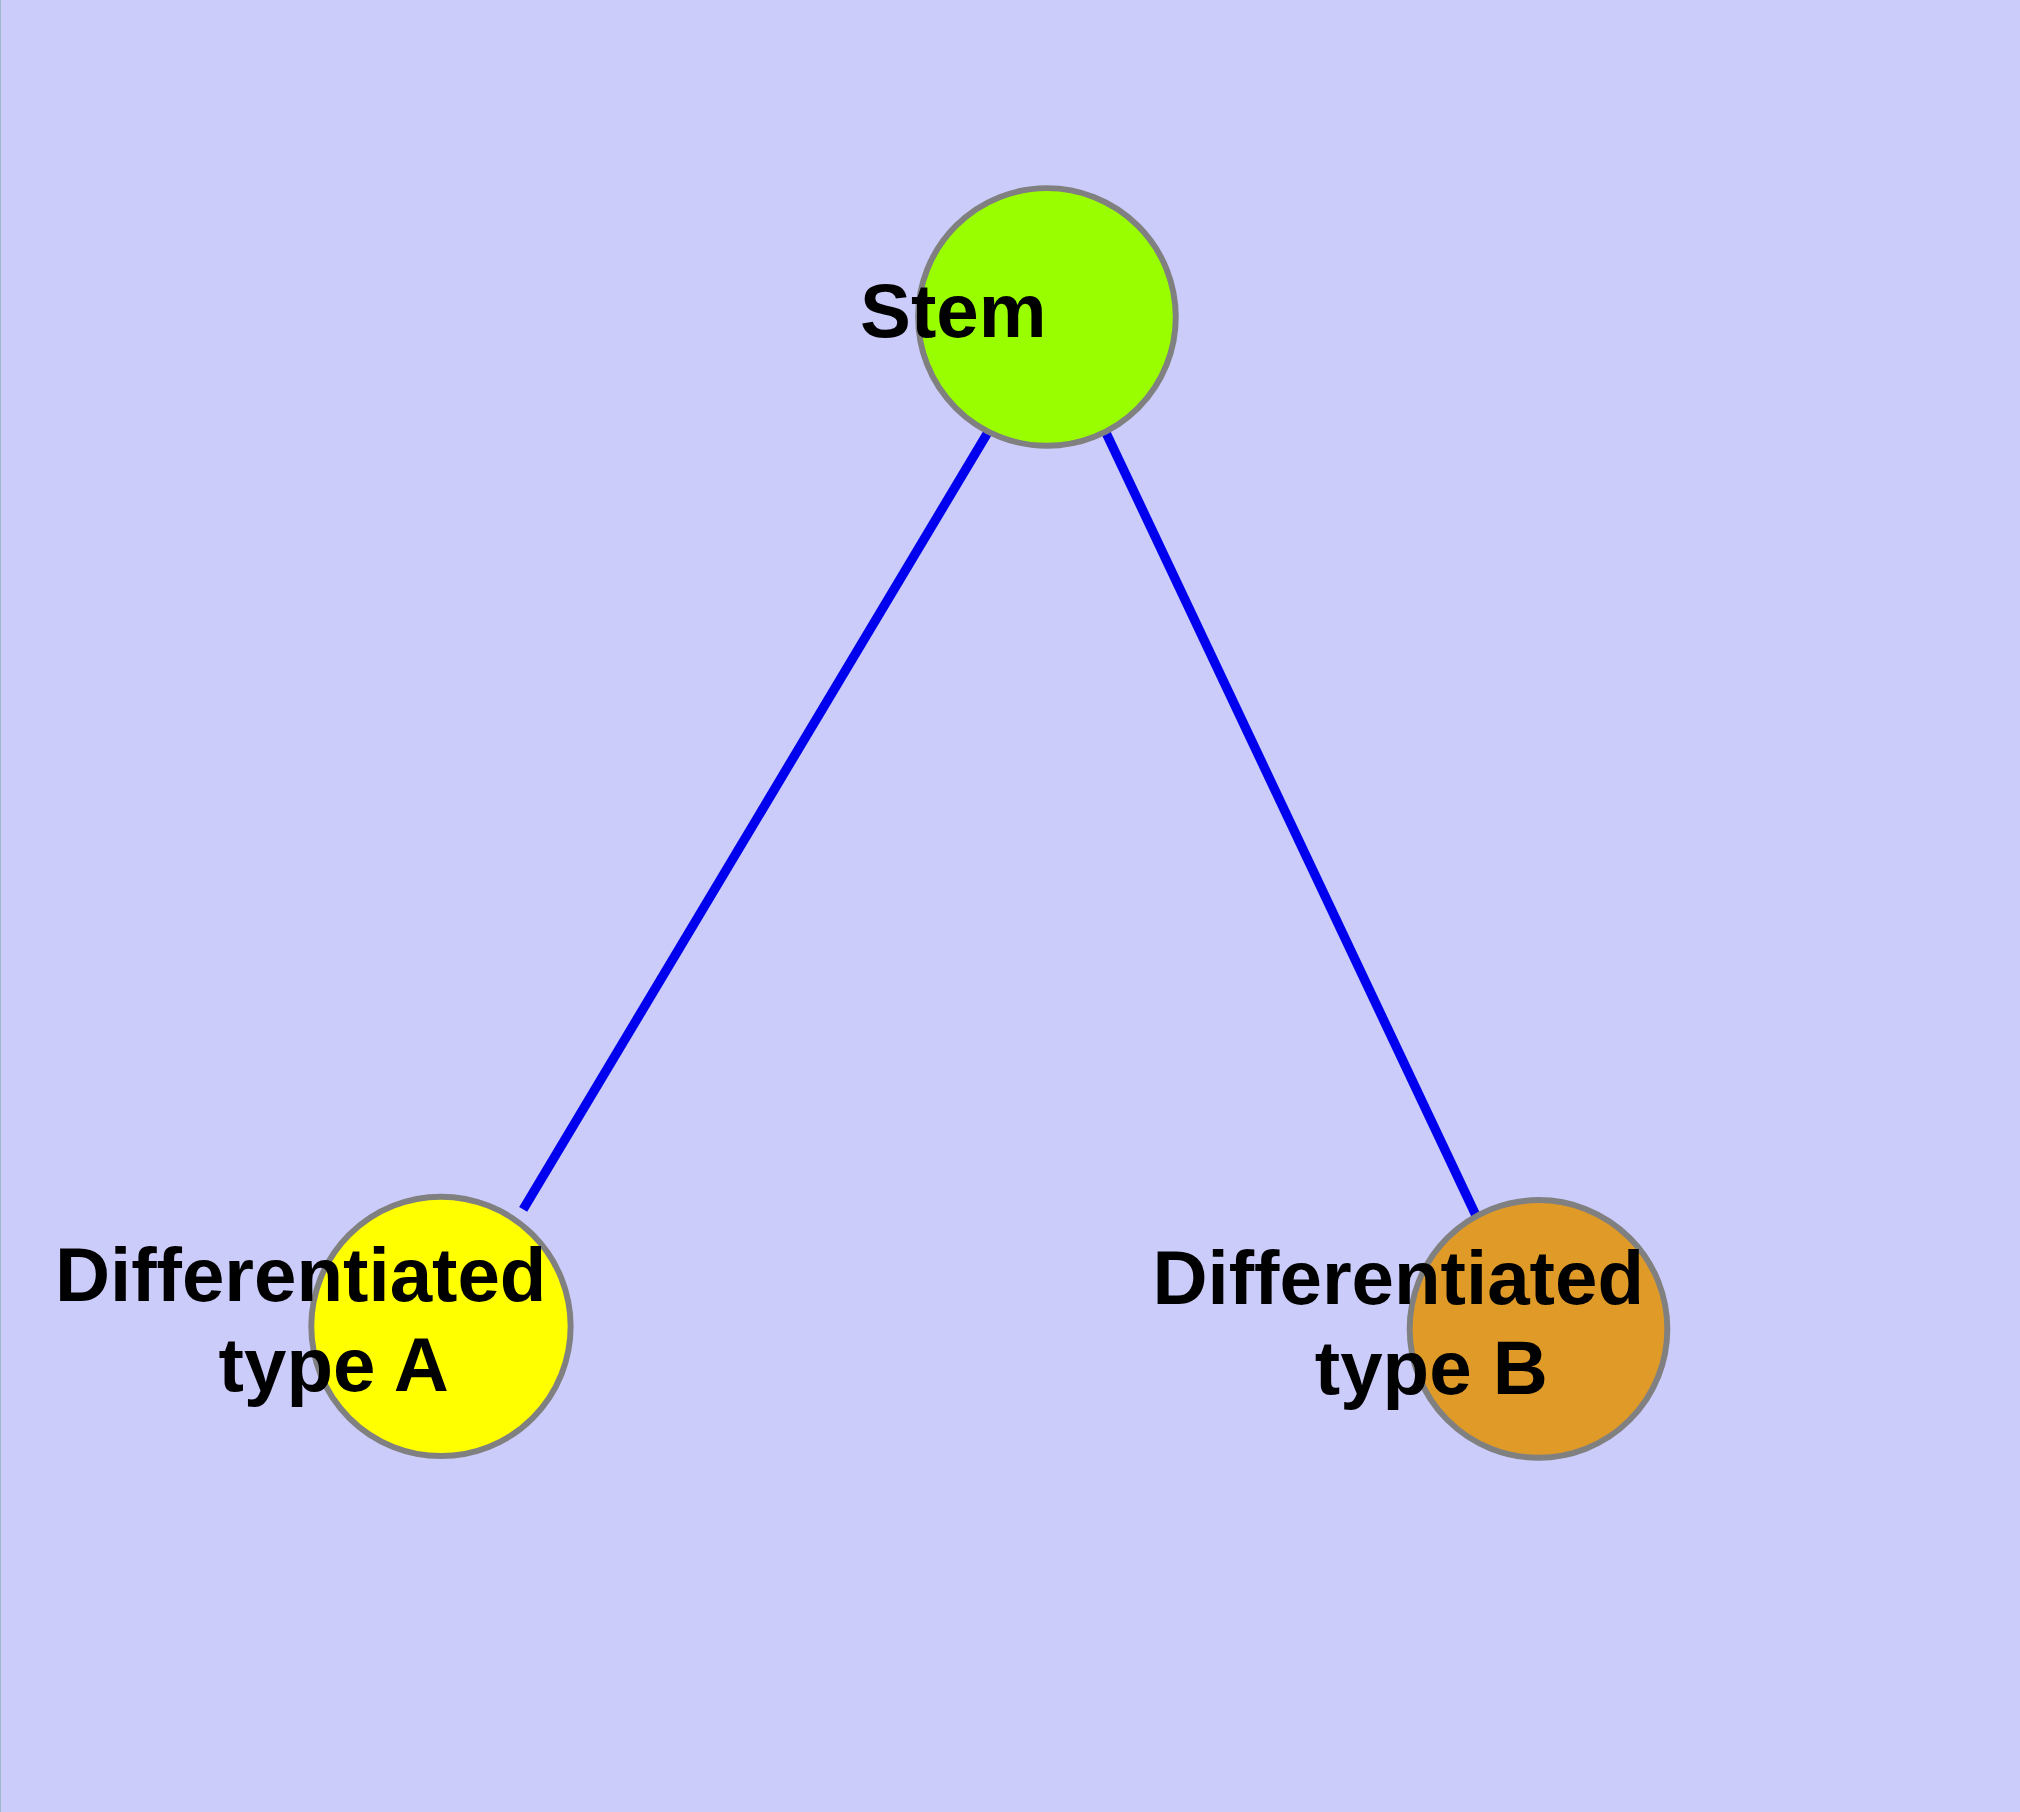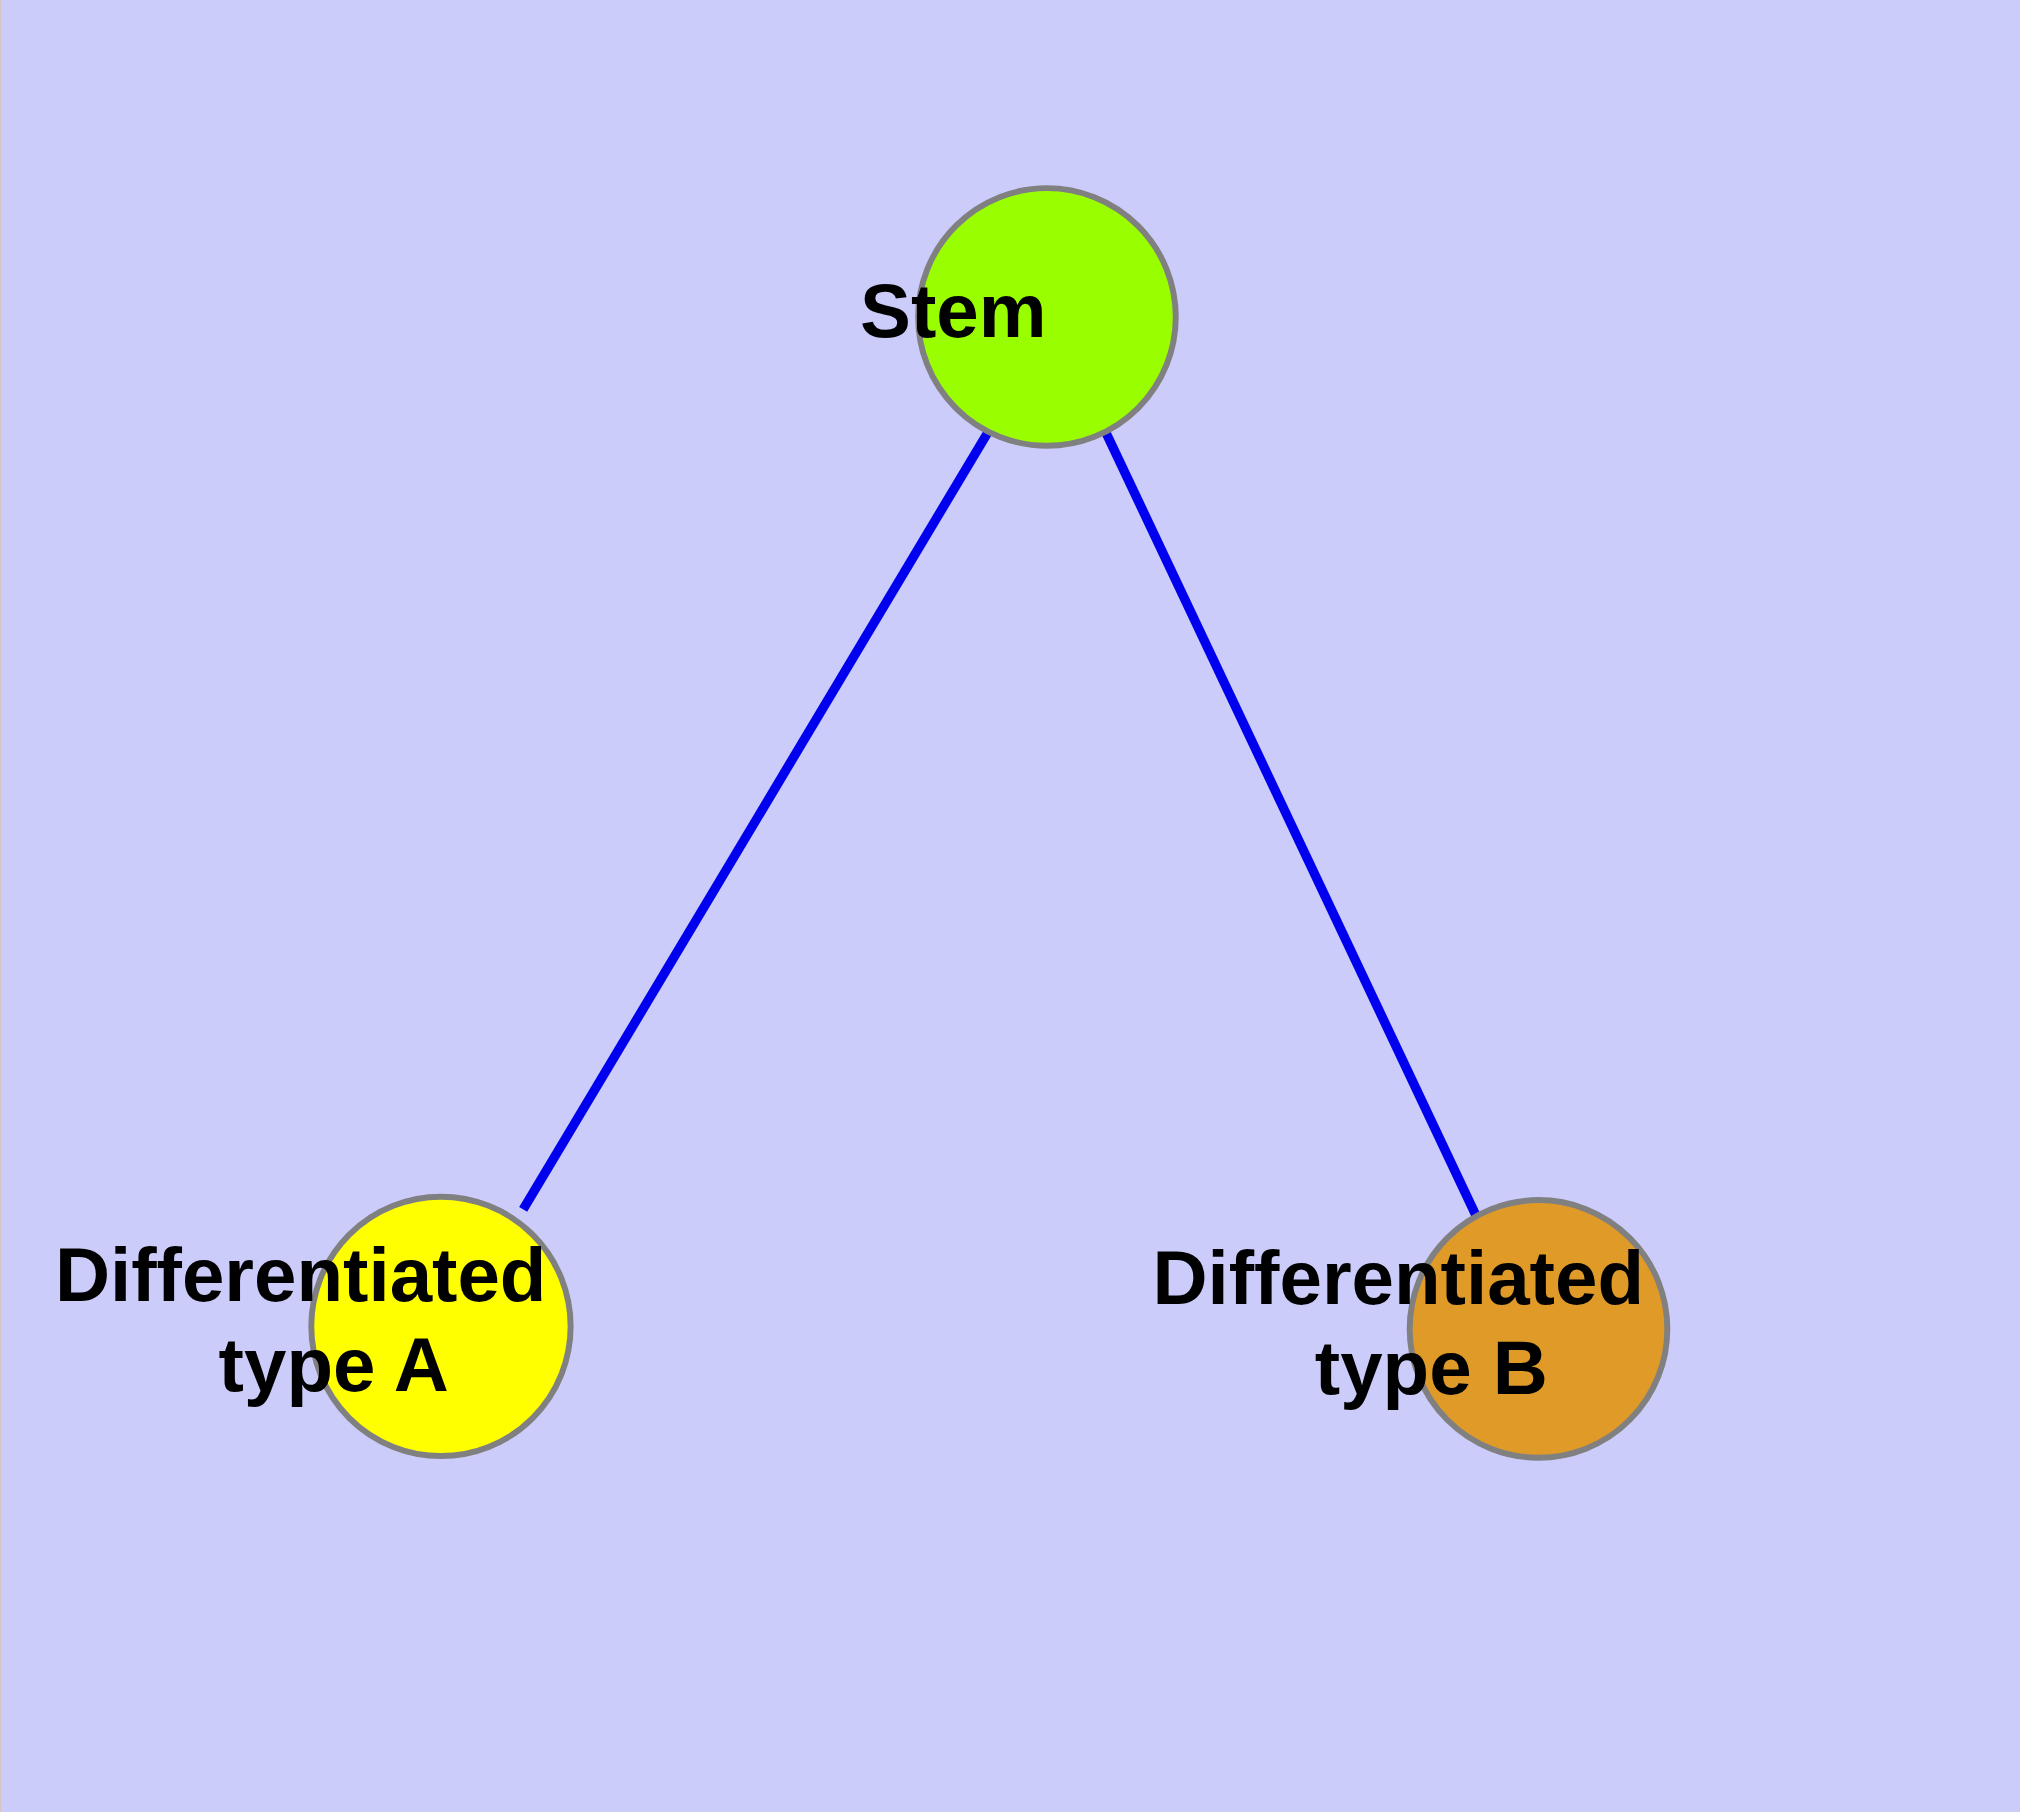--- a/index.html
+++ b/index.html
@@ -9,21 +9,21 @@
     background: #ccccfb;
   }
   body {
     font-family: "Liberation Sans", sans-serif;
   }
   #stage {
     position: relative;
     width: 1954px;
     height: 1812px;
     overflow: hidden;
-    background: #eab308;
+    background: #15803d;
   }
   #graph-svg {
     position: absolute;
     left: 0;
     top: 0;
     width: 2021px;
     height: 1812px;
     display: block;
   }
   .node-circle {

